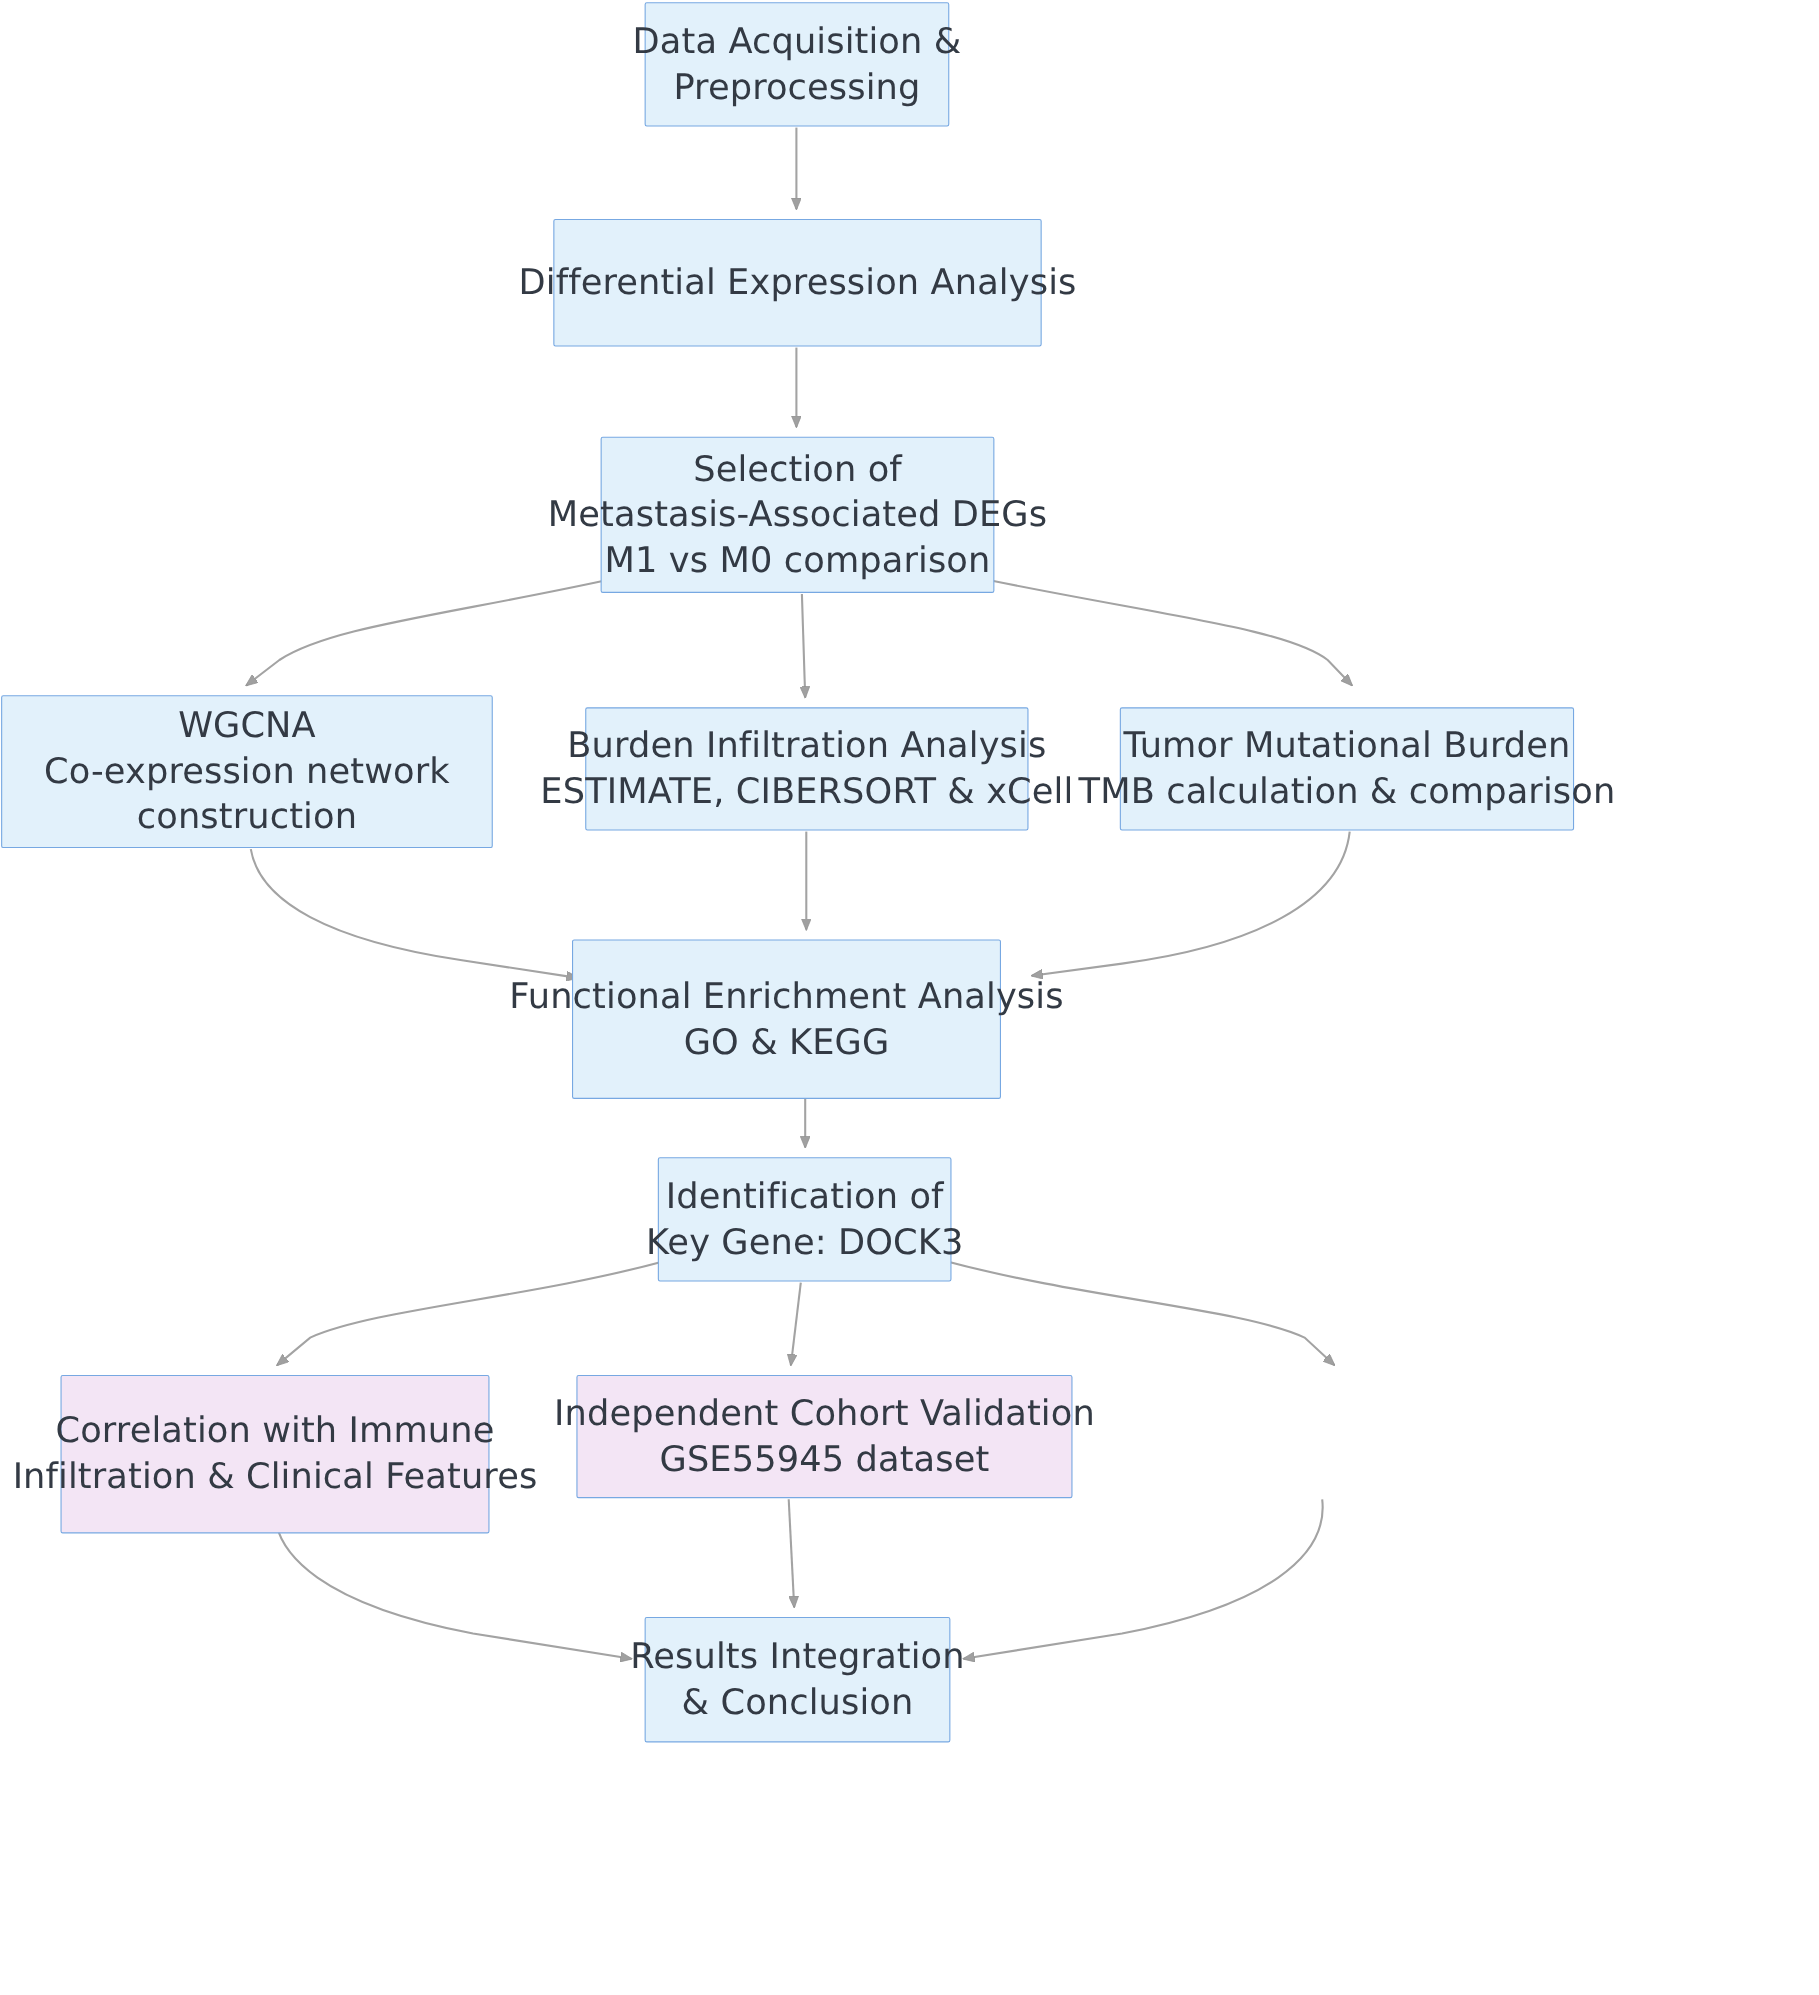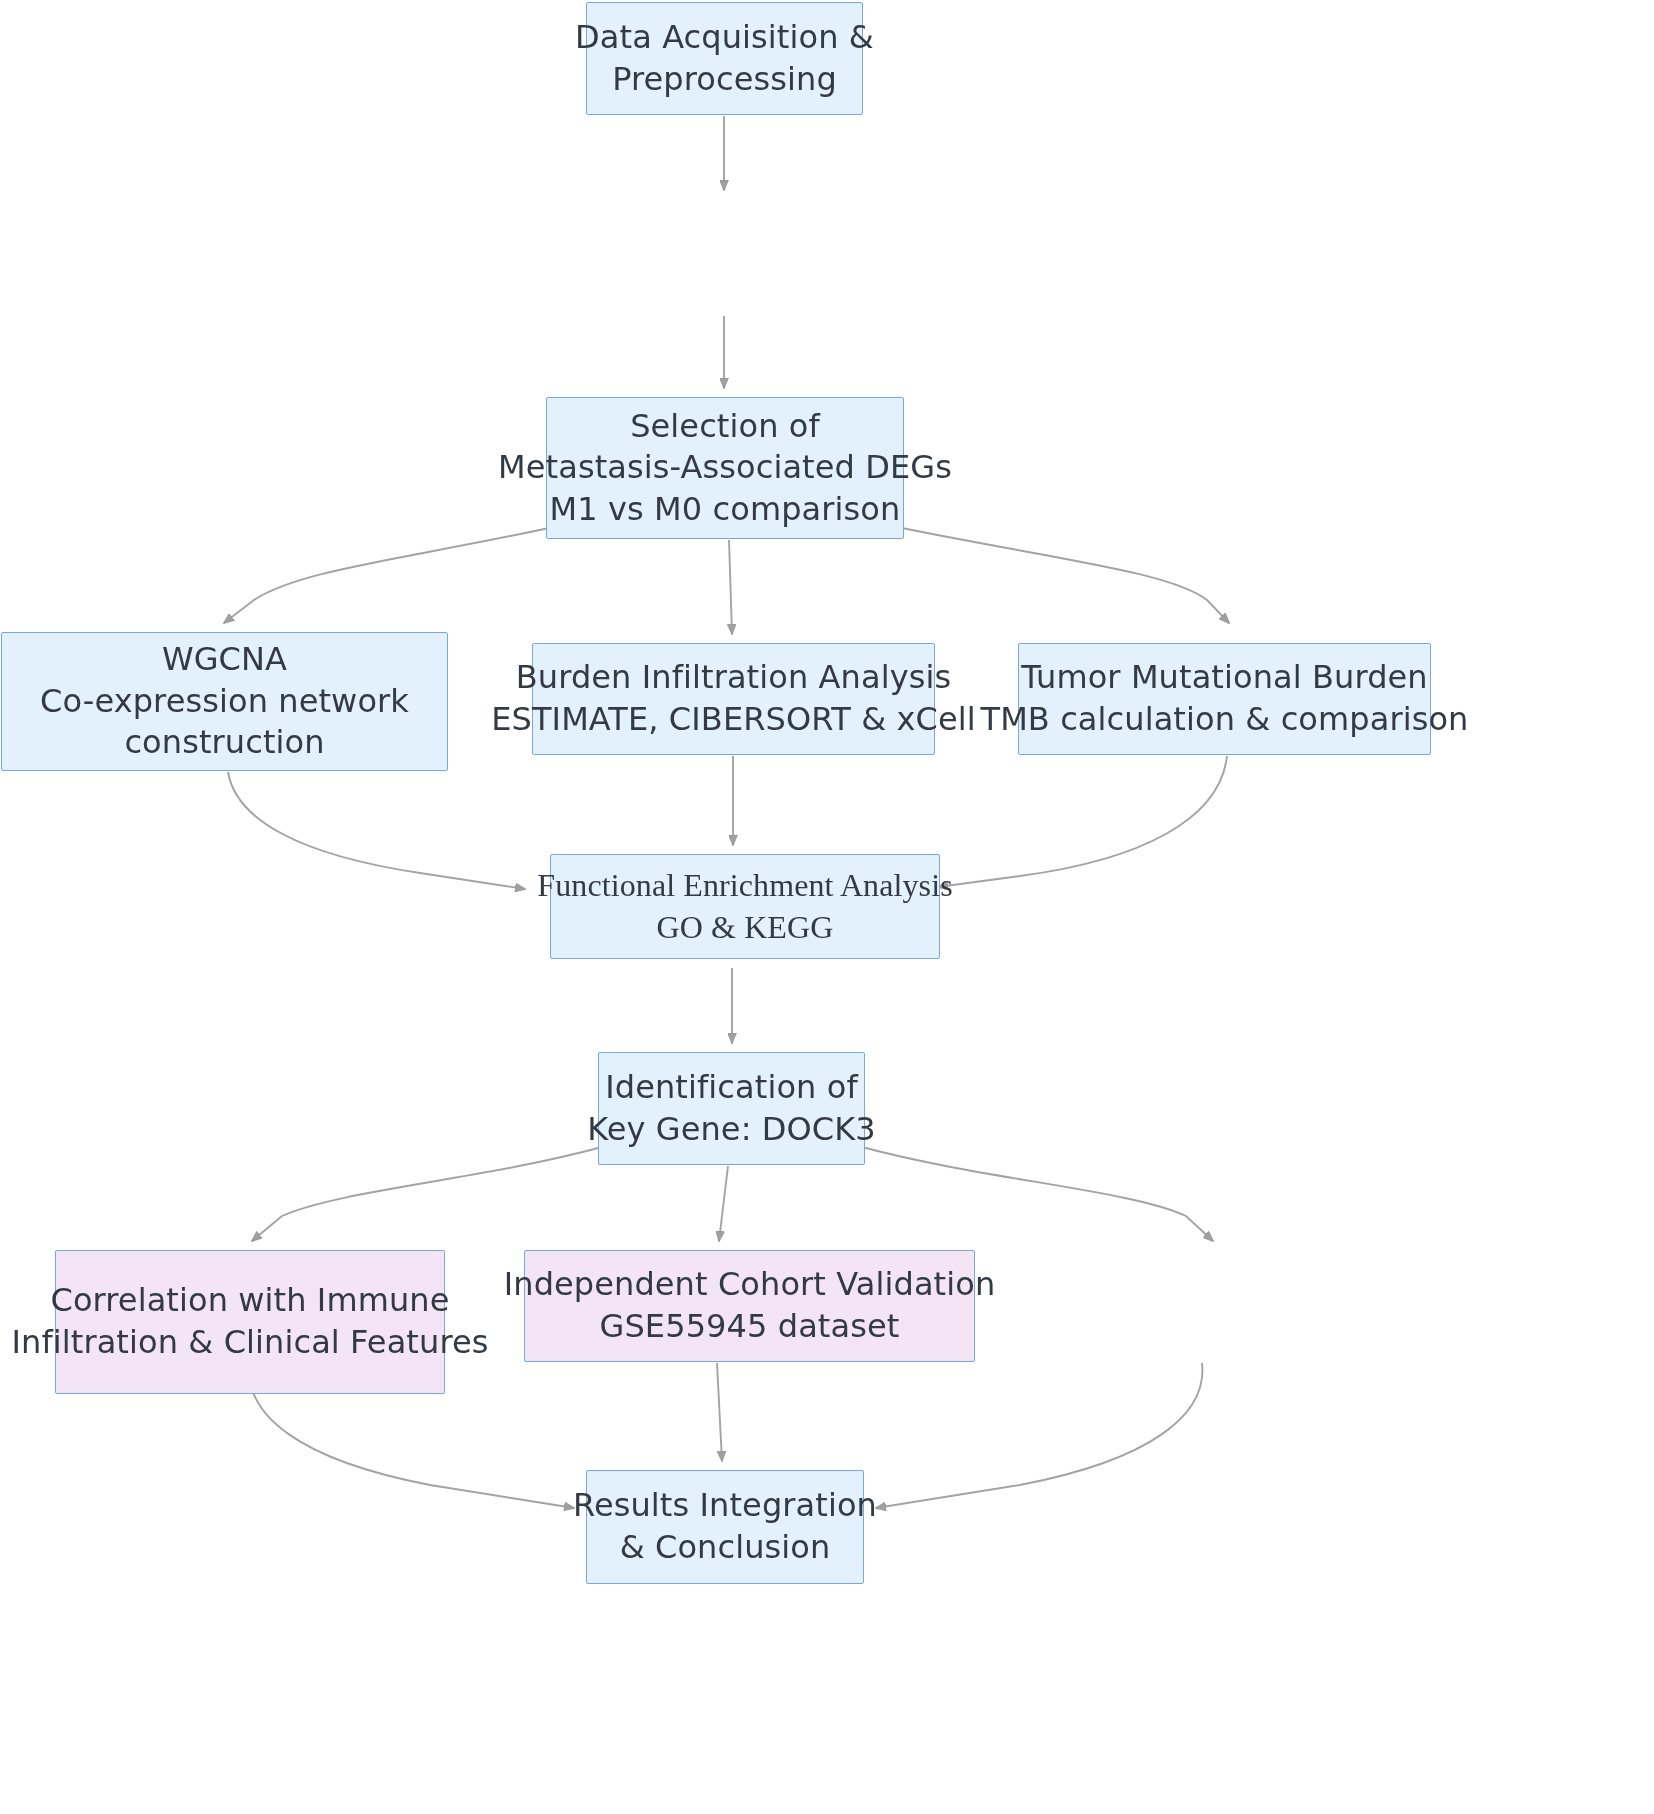--- a/index.html
+++ b/index.html
@@ -67,20 +67,23 @@
 
       <path d="M1202,1363 C1208,1415 1150,1460 1020,1485 L876,1508"></path>
     </g>
   </svg>
 
   <div class="node blue" style="left:586px;top:2px;width:277px;height:113px;">
     <span class="ln">Data Acquisition &amp;</span>
     <span class="ln">Preprocessing</span>
   </div>
 
+  <div class="node blue" style="left:503px;top:199px;width:444px;height:116px;">
+    <span class="ln">Differential Expression Analysis</span>
+  </div>
 
   <div class="node blue" style="left:546px;top:397px;width:358px;height:142px;">
     <span class="ln">Selection of</span>
     <span class="ln">Metastasis-Associated DEGs</span>
     <span class="ln">M1 vs M0 comparison</span>
   </div>
 
   <div class="node blue" style="left:1px;top:632px;width:447px;height:139px;">
     <span class="ln">WGCNA</span>
     <span class="ln">Co-expression network</span>
@@ -90,21 +93,21 @@
   <div class="node blue" style="left:532px;top:643px;width:403px;height:112px;">
     <span class="ln">Burden Infiltration Analysis</span>
     <span class="ln">ESTIMATE, CIBERSORT &amp; xCell</span>
   </div>
 
   <div class="node blue" style="left:1018px;top:643px;width:413px;height:112px;">
     <span class="ln">Tumor Mutational Burden</span>
     <span class="ln">TMB calculation &amp; comparison</span>
   </div>
 
-  <div class="node blue" style="left:550px;top:854px;width:390px;height:105px;font-family:Liberation Serif, serif;">
+  <div class="node blue" style="left:520px;top:854px;width:390px;height:145px;">
     <span class="ln">Functional Enrichment Analysis</span>
     <span class="ln">GO &amp; KEGG</span>
   </div>
 
   <div class="node blue" style="left:598px;top:1052px;width:267px;height:113px;">
     <span class="ln">Identification of</span>
     <span class="ln">Key Gene: DOCK3</span>
   </div>
 
   <div class="node purple" style="left:55px;top:1250px;width:390px;height:144px;">

